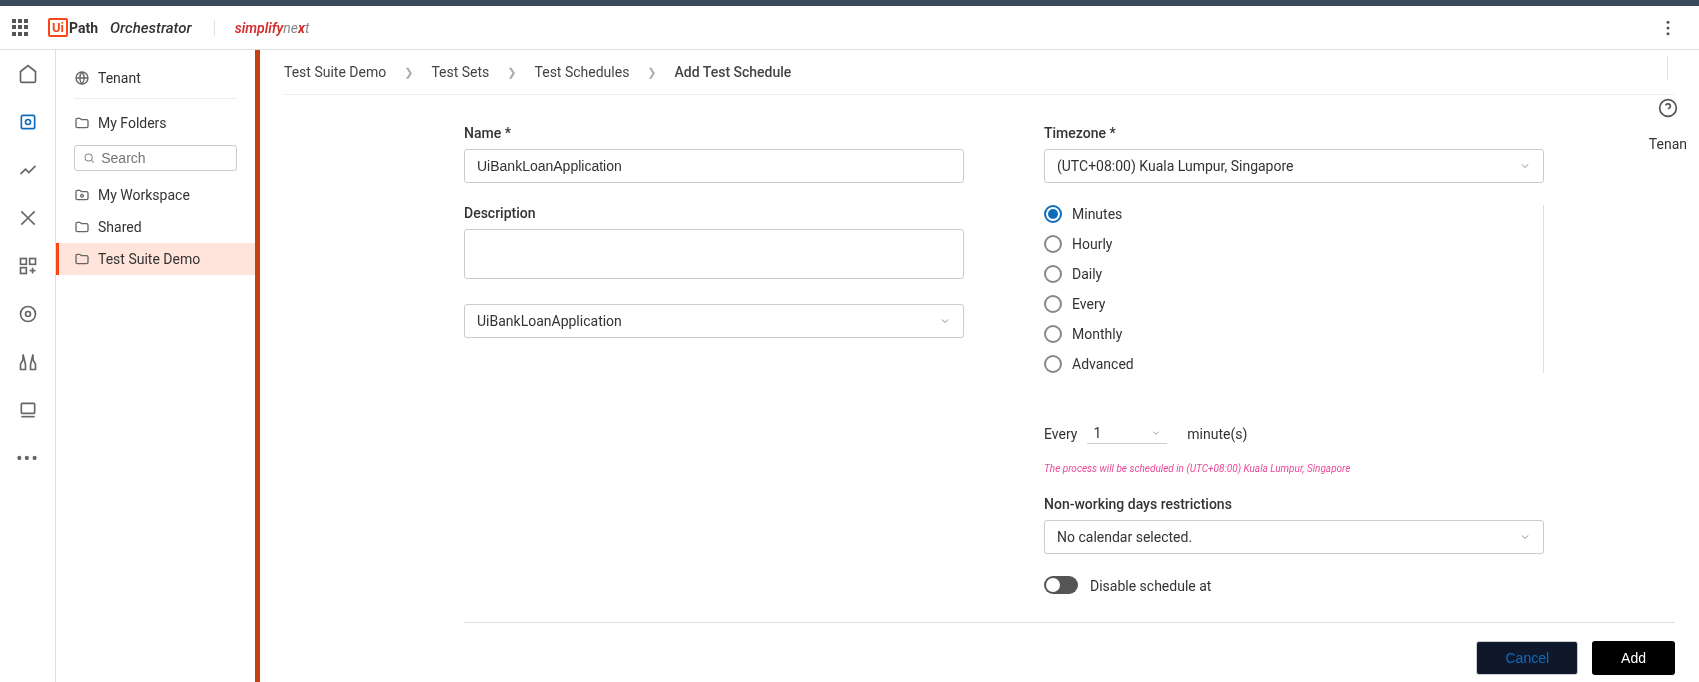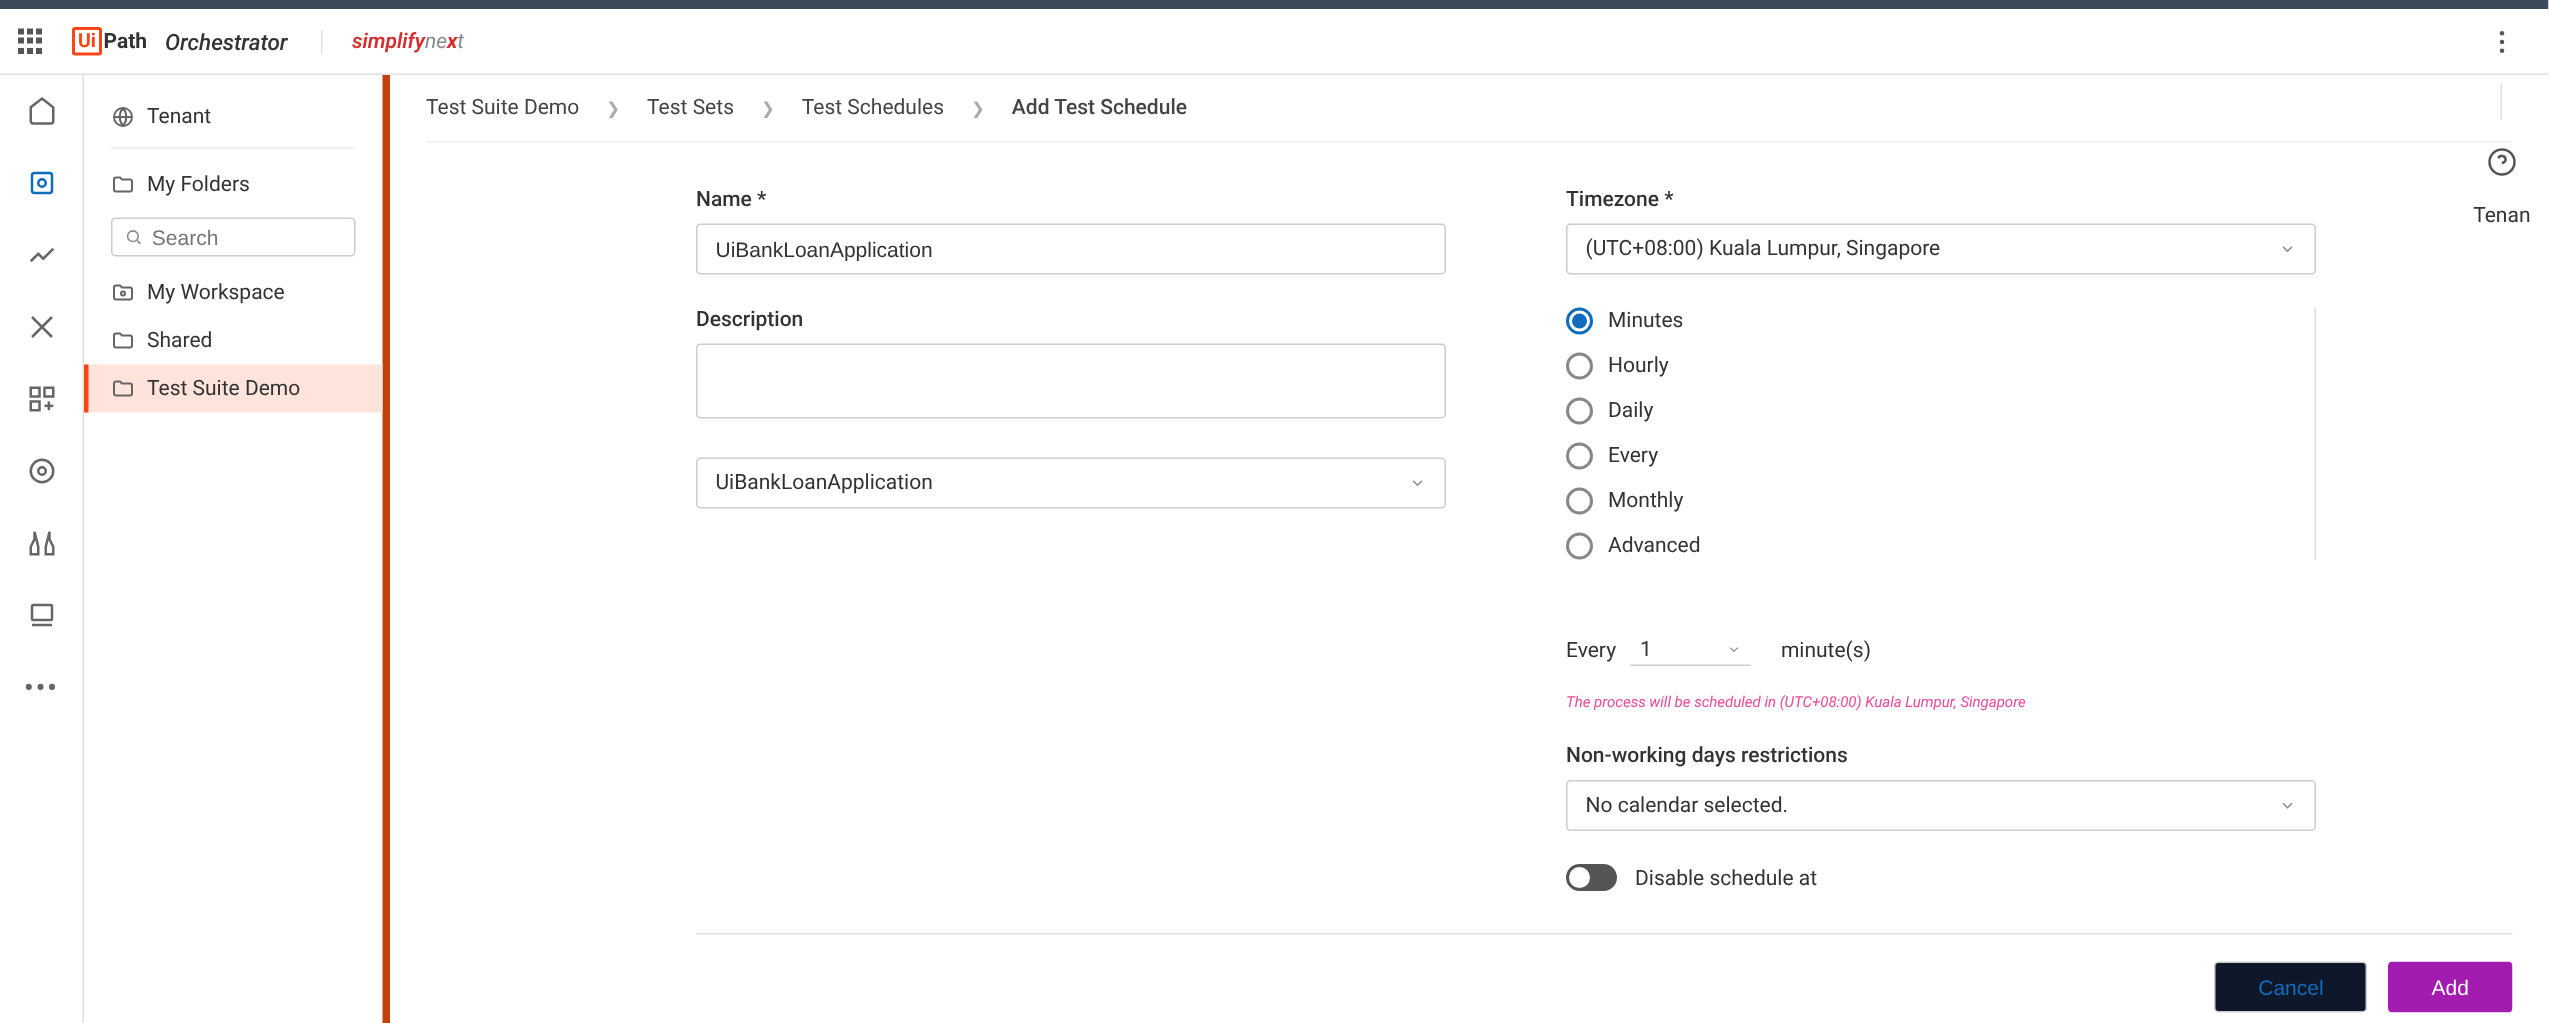--- a/index.html
+++ b/index.html
@@ -86,21 +86,21 @@
 .schedule-note { font-style: italic; color: #ec4899; font-size: 10px; line-height: 1.4; }
 
 .toggle-row { display: flex; align-items: flex-end; gap: 12px; margin-top: 20px; }
 .toggle { width: 34px; height: 18px; background: #555; border-radius: 10px; position: relative; cursor: pointer; }
 .toggle::after { content: ""; position: absolute; left: 2px; top: 2px; width: 14px; height: 14px; background: #fff; border-radius: 50%; }
 .toggle-label { font-size: 14px; color: #333; }
 
 .footer-actions { display: flex; justify-content: flex-end; gap: 14px; border-top: 1px solid #e0e0e0; padding: 18px 0; margin-top: 28px; margin-left: 180px; }
 .btn { padding: 8px 28px; border-radius: 3px; font-size: 14px; font-weight: 500; cursor: pointer; border: 1px solid transparent; }
 .btn-cancel { background: #0f172a; border-color: #ccc; color: #0f6cbd; }
-.btn-add { background: #a21caf; color: #fff; }
+.btn-add { background: #000000; color: #fff; }
 </style>
 </head>
 <body>
 
 <div class="top-dark-bar"></div>
 
 <div class="header">
   <div class="header-left">
     <div class="apps-icon">
       <span></span>

